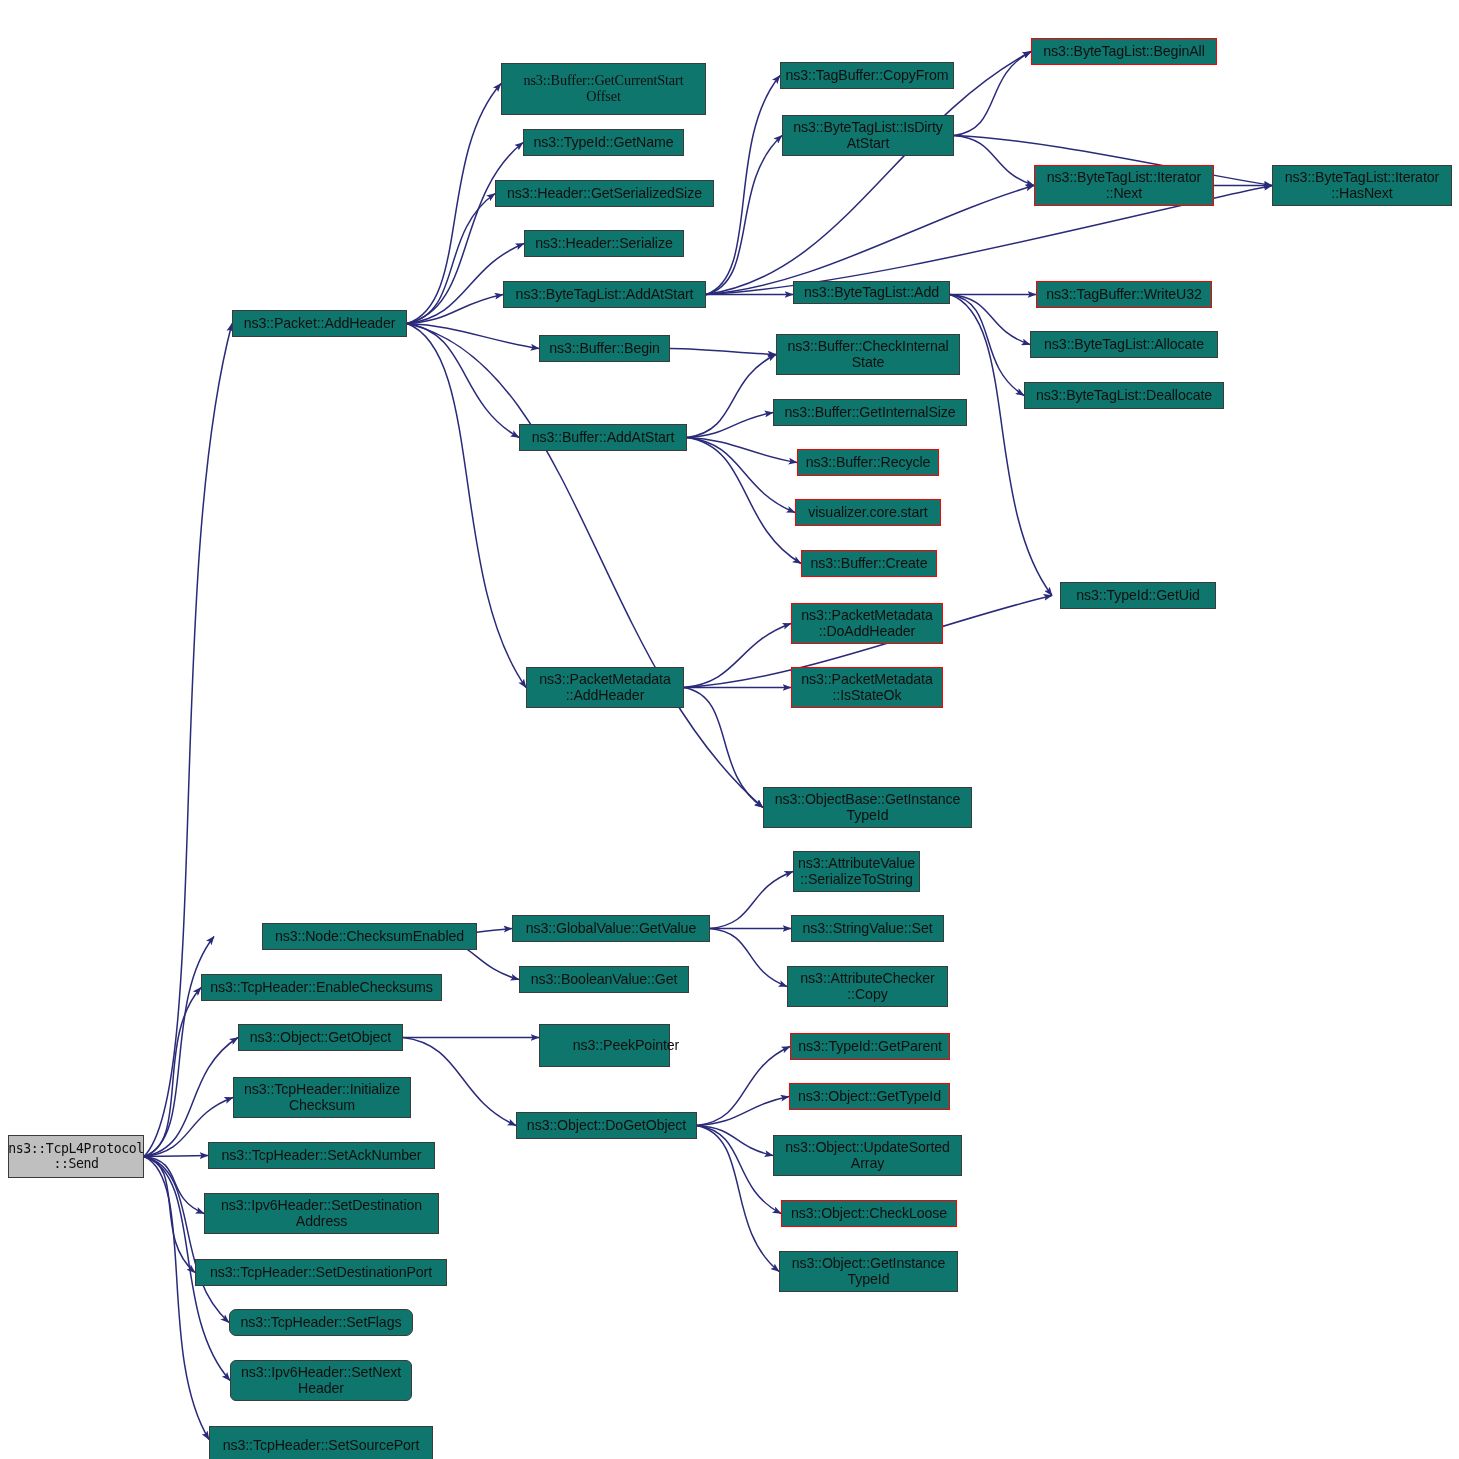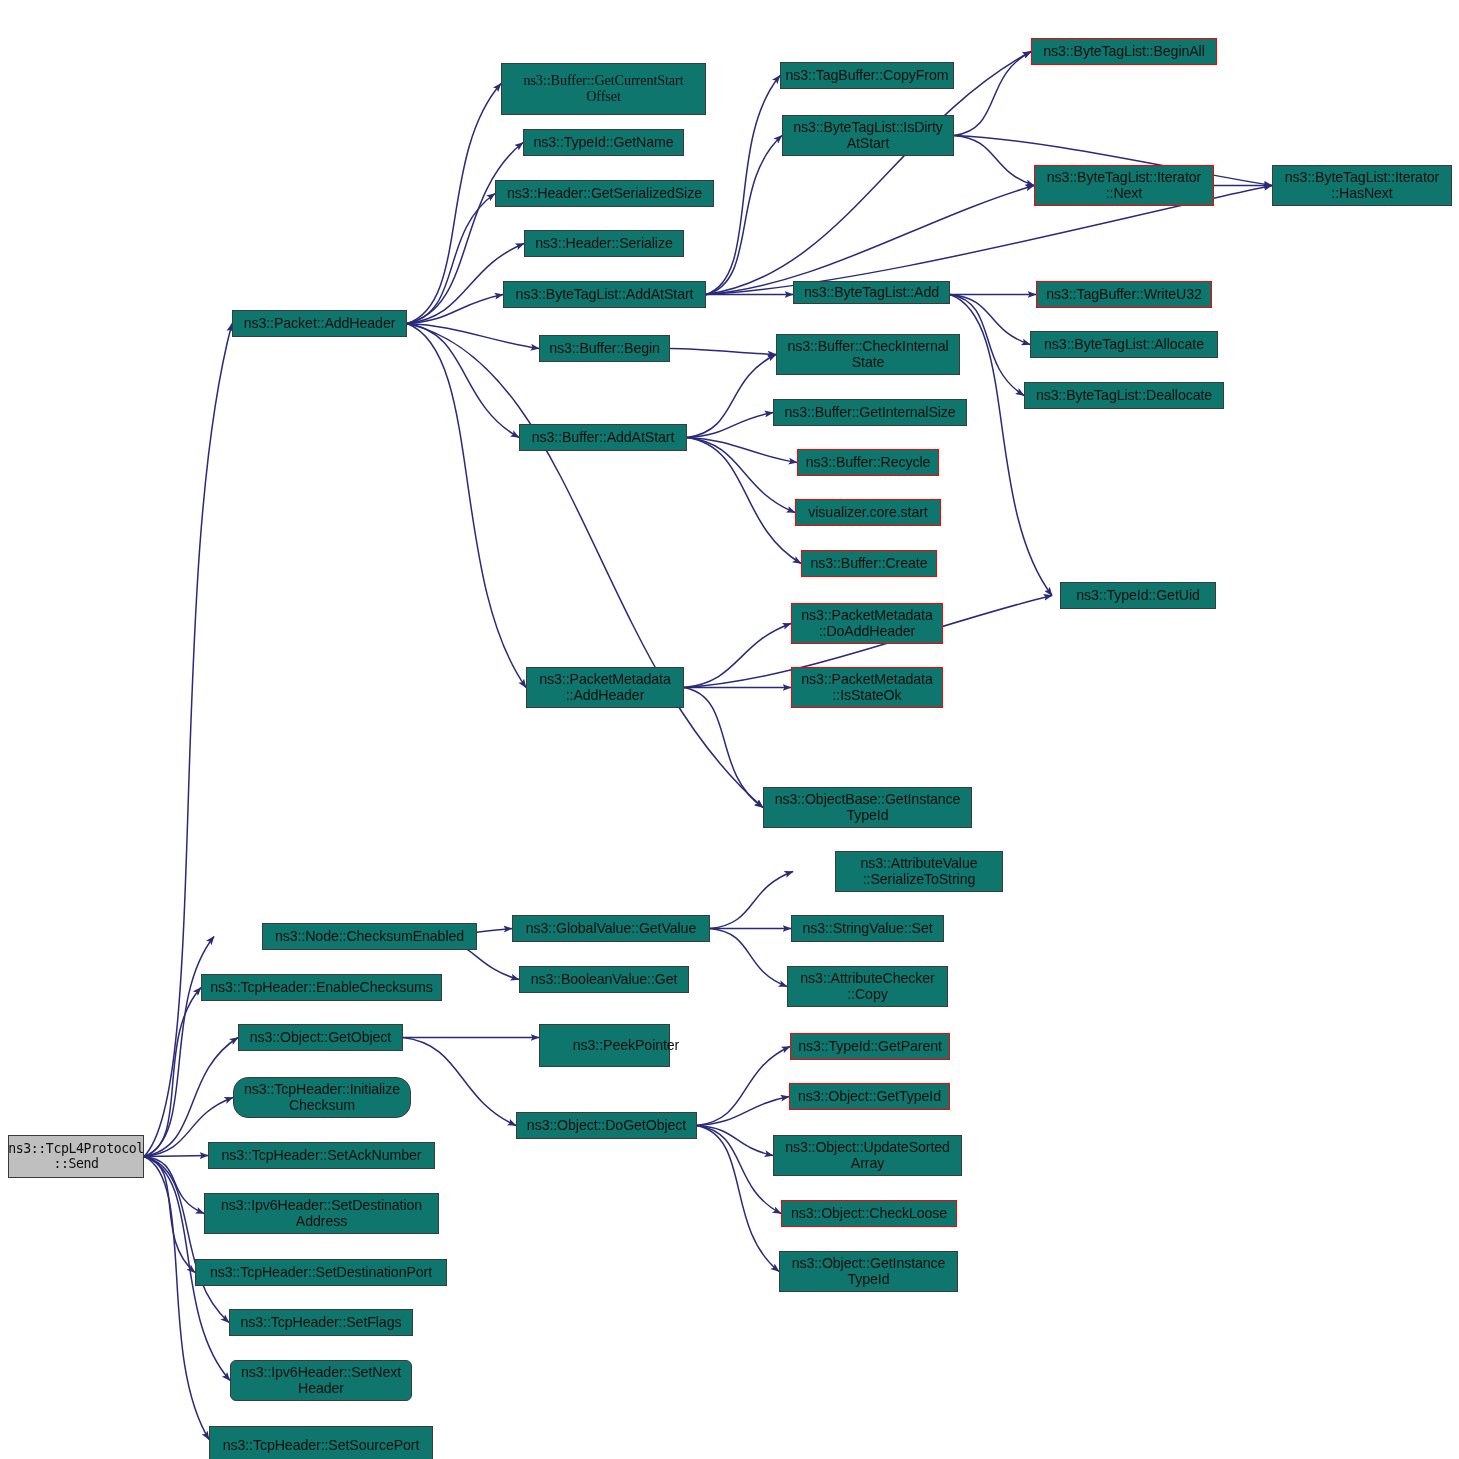--- a/index.html
+++ b/index.html
@@ -142,33 +142,33 @@
       <div class="node red" style="left: 791px; top: 603px; width: 152px; height: 41px;">ns3::PacketMetadata
 ::DoAddHeader</div>
       <div class="node red" style="left: 791px; top: 667px; width: 152px; height: 41px;">ns3::PacketMetadata
 ::IsStateOk</div>
       <div class="node" style="left: 1060px; top: 582px; width: 156px; height: 27px;">ns3::TypeId::GetUid</div>
       <div class="node" style="left: 763px; top: 787px; width: 209px; height: 41px;">ns3::ObjectBase::GetInstance
 TypeId</div>
       <div class="node" style="left: 214px; top: 923px; width: 215px; height: 27px; margin-left: 48px;">ns3::Node::ChecksumEnabled</div>
       <div class="node" style="left: 201px; top: 974px; width: 241px; height: 27px;">ns3::TcpHeader::EnableChecksums</div>
       <div class="node" style="left: 238px; top: 1024px; width: 165px; height: 27px;">ns3::Object::GetObject</div>
-      <div class="node" style="left: 233px; top: 1077px; width: 178px; height: 41px; border-radius: 15px;">ns3::TcpHeader::Initialize
+      <div class="node" style="left: 233px; top: 1077px; width: 178px; height: 41px;">ns3::TcpHeader::Initialize
 Checksum</div>
       <div class="node" style="left: 208px; top: 1142px; width: 227px; height: 27px;">ns3::TcpHeader::SetAckNumber</div>
       <div class="node" style="left: 204px; top: 1193px; width: 235px; height: 41px;">ns3::Ipv6Header::SetDestination
 Address</div>
       <div class="node" style="left: 195px; top: 1259px; width: 252px; height: 27px;">ns3::TcpHeader::SetDestinationPort</div>
-      <div class="node" style="left: 229px; top: 1309px; width: 184px; height: 27px;">ns3::TcpHeader::SetFlags</div>
+      <div class="node" style="left: 229px; top: 1309px; width: 184px; height: 27px; border-radius: 7px;">ns3::TcpHeader::SetFlags</div>
       <div class="node" style="left: 230px; top: 1360px; width: 182px; height: 41px; border-radius: 6px;">ns3::Ipv6Header::SetNext
 Header</div>
       <div class="node" style="left: 209px; top: 1426px; width: 224px; height: 40px;">ns3::TcpHeader::SetSourcePort</div>
       <div class="node" style="left: 512px; top: 915px; width: 198px; height: 27px;">ns3::GlobalValue::GetValue</div>
       <div class="node" style="left: 519px; top: 966px; width: 170px; height: 27px;">ns3::BooleanValue::Get</div>
-      <div class="node" style="left: 835px; top: 851px; width: 168px; height: 41px;">ns3::AttributeValue
+      <div class="node" style="left: 793px; top: 851px; width: 127px; height: 41px;">ns3::AttributeValue
 ::SerializeToString</div>
       <div class="node" style="left: 791px; top: 915px; width: 153px; height: 27px;">ns3::StringValue::Set</div>
       <div class="node" style="left: 787px; top: 966px; width: 161px; height: 41px;">ns3::AttributeChecker
 ::Copy</div>
       <div class="node" style="left: 539px; top: 1024px; width: 131px; height: 43px; padding-left: 47px;">ns3::PeekPointer</div>
       <div class="node" style="left: 516px; top: 1112px; width: 181px; height: 27px;">ns3::Object::DoGetObject</div>
       <div class="node red" style="left: 790px; top: 1033px; width: 160px; height: 27px;">ns3::TypeId::GetParent</div>
       <div class="node red" style="left: 789px; top: 1083px; width: 161px; height: 27px;">ns3::Object::GetTypeId</div>
       <div class="node" style="left: 773px; top: 1135px; width: 189px; height: 41px;">ns3::Object::UpdateSorted
 Array</div>

